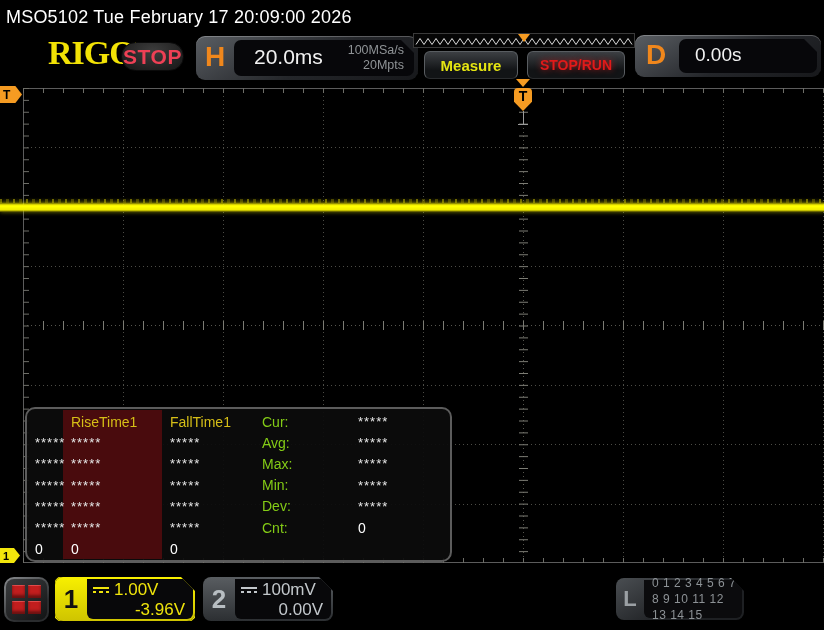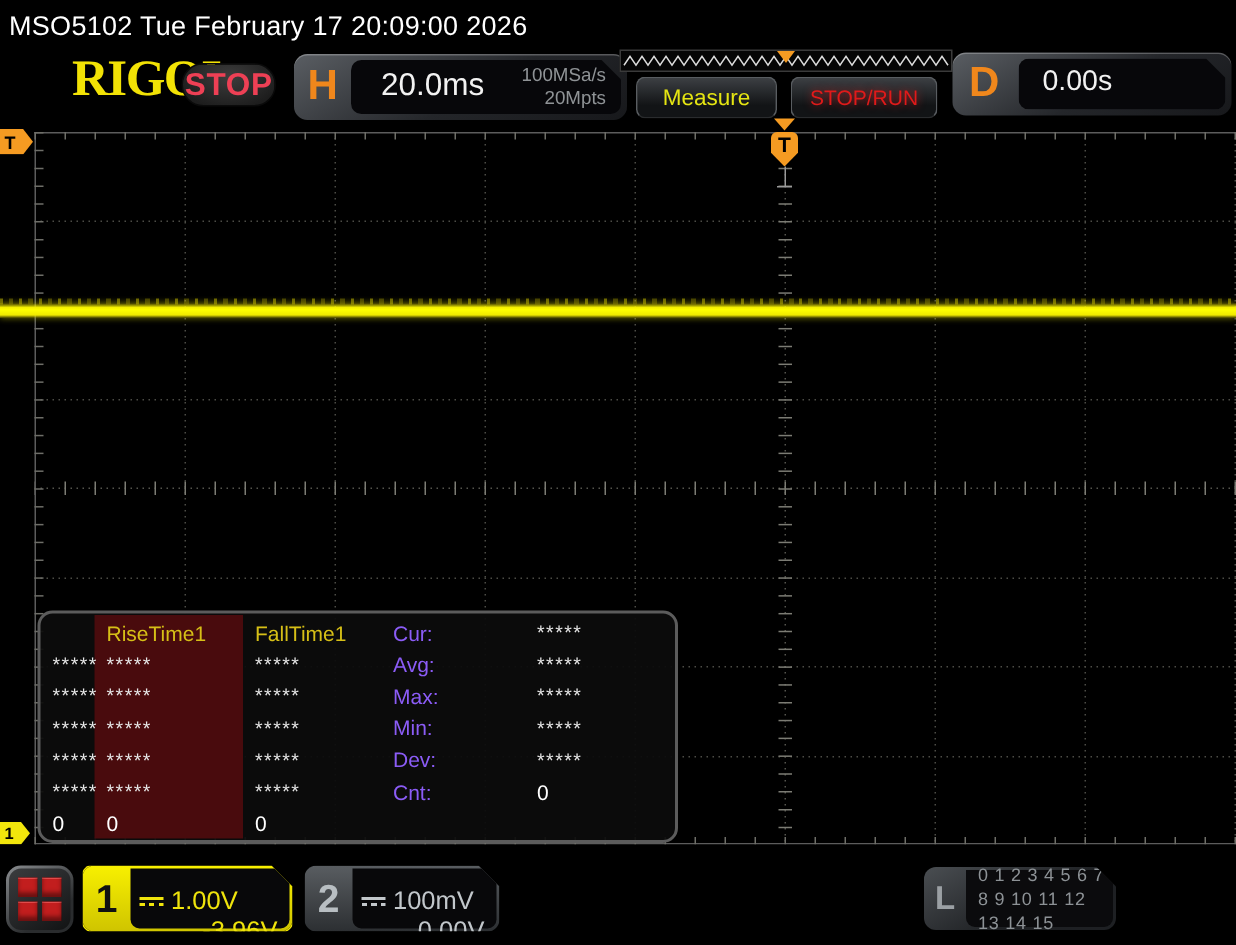--- a/index.html
+++ b/index.html
@@ -28,21 +28,21 @@
   .h-inset { left:38px; top:4px; width:180px; height:36px; }
   .d-inset { left:44px; top:4px; width:138px; height:34px; }
   .timebase { position:absolute; left:20px; top:5px; font-size:21px; color:#f2f2f2; }
   .rates { position:absolute; right:10px; top:3px; text-align:right; font-size:12.5px; line-height:1.2; color:#8f9396; }
   .delay-val { position:absolute; left:16px; top:5px; font-size:19px; color:#f2f2f2; }
 
   .wave-strip { position:absolute; left:413px; top:1px; width:222px; height:15px; background:#050505; border:1px solid #3a3a3a; }
   .strip-tri { position:absolute; left:104px; top:0; width:0; height:0; border-left:6px solid transparent; border-right:6px solid transparent; border-top:8px solid #f59b22; }
 
   .hbtn { position:absolute; top:19px; height:28px; border-radius:6px; background:linear-gradient(#3c3f43,#121416 70%);
-    border:1px solid #595d61; border-bottom-color:#2a2c2e; display:flex; align-items:center; justify-content:center; font-weight:normal; }
+    border:1px solid #595d61; border-bottom-color:#2a2c2e; display:flex; align-items:center; justify-content:center; font-weight:bold; }
   .measure-btn { left:424px; width:94px; color:#e5e512; font-size:15px; }
   .stoprun-btn { left:527px; width:98px; color:#e01a1a; font-size:14px; text-shadow:0 0 6px rgba(255,30,30,.65); }
 
   
   .graticule { position:absolute; left:0; top:88px; width:824px; height:475px; background:#000; }
   .graticule svg { position:absolute; left:0; top:0; }
   .trace { position:absolute; left:0; top:114px; width:824px; height:10px;
     background:linear-gradient(to bottom, rgba(200,190,0,0.25), #f5f000 30%, #ffff00 45%, #f0ea00 80%, rgba(180,170,0,0.35));
     box-shadow:0 0 4px rgba(255,255,0,0.45); }
   .trace .fuzz { position:absolute; left:0; top:-3px; width:100%; height:4px;
@@ -61,36 +61,36 @@
   .trig-pos .stem-dash { position:absolute; left:4px; top:45px; width:10px; height:1px; background:#9a9a9a; }
 
   
   .meas-table { position:absolute; left:25px; top:319px; width:427px; height:155px;
     background:rgba(12,12,12,0.93); border:2px solid #5c5c5c; border-radius:10px; overflow:hidden; }
   .meas-selcol { position:absolute; left:36px; top:1px; bottom:1px; width:99px; background:#490b0d; }
   .meas-grid { position:absolute; left:2px; top:2px; display:grid;
     grid-template-columns:36px 99px 93px 95px 98px; grid-auto-rows:21.2px; align-items:center; }
   .meas-grid .hcell { height:24px; display:flex; align-items:center; }
   .mhead { color:#d6bf17; font-size:14px; padding-left:6px; }
-  .mlabel { color:#8b5cf6; font-size:14px; padding-left:5px; }
+  .mlabel { color:#84cc16; font-size:14px; padding-left:5px; }
   .mval { color:#e6e6e6; font-size:13px; letter-spacing:1px; padding-left:6px; }
   .mcnt { letter-spacing:0; font-size:14px; color:#ffffff; }
 
   
   .bottombar { position:absolute; left:0; top:563px; width:824px; height:67px; }
   .grid-btn { position:absolute; left:4px; top:14px; width:45px; height:45px; border-radius:10px;
     background:linear-gradient(145deg,#8a8d90,#2a2c2e 70%); padding:2px; }
   .grid-btn .inner { width:100%; height:100%; border-radius:8px; background:linear-gradient(145deg,#3a3c3e,#121314);
     display:grid; grid-template-columns:13px 13px; grid-template-rows:13px 13px; gap:3px; align-content:center; justify-content:center; }
   .grid-btn .sq { background:#c21e1e; box-shadow:inset 0 -3px 3px rgba(0,0,0,0.45), inset 0 1px 0 rgba(255,120,120,0.5); }
 
   .chblock { position:absolute; top:14px; height:44px; border-radius:8px; display:flex;
     clip-path:polygon(0 0, calc(100% - 14px) 0, 100% 14px, 100% 100%, 0 100%); }
   .chnum { width:32px; display:flex; align-items:center; justify-content:center; font-weight:bold; font-size:26px; }
-  .chbody { flex:1; margin:2px 2px 2px 0; border-radius:0 6px 6px 6px; background:#08080a; position:relative; padding:12px 8px 0 6px; }
+  .chbody { flex:1; margin:2px 2px 2px 0; border-radius:0 6px 6px 6px; background:#08080a; position:relative; padding:1px 8px 0 6px; }
   .chrow1 { display:flex; align-items:center; gap:5px; font-size:17px; }
   .chrow2 { text-align:right; font-size:17px; margin-top:0px; }
   .ch1 { left:55px; width:140px; background:linear-gradient(#f8f000,#cfc400); box-shadow:0 0 0 1px #efe400; }
   .ch1 .chnum { color:#111; }
   .ch1 .chbody { color:#efe40c; }
   .ch2 { left:203px; width:130px; background:linear-gradient(#595d61,#2c2f32); }
   .ch2 .chnum { color:#b8bec2; }
   .ch2 .chbody { color:#c2c7cb; }
 
   .dc { display:inline-flex; flex-direction:column; gap:2px; width:16px; }

